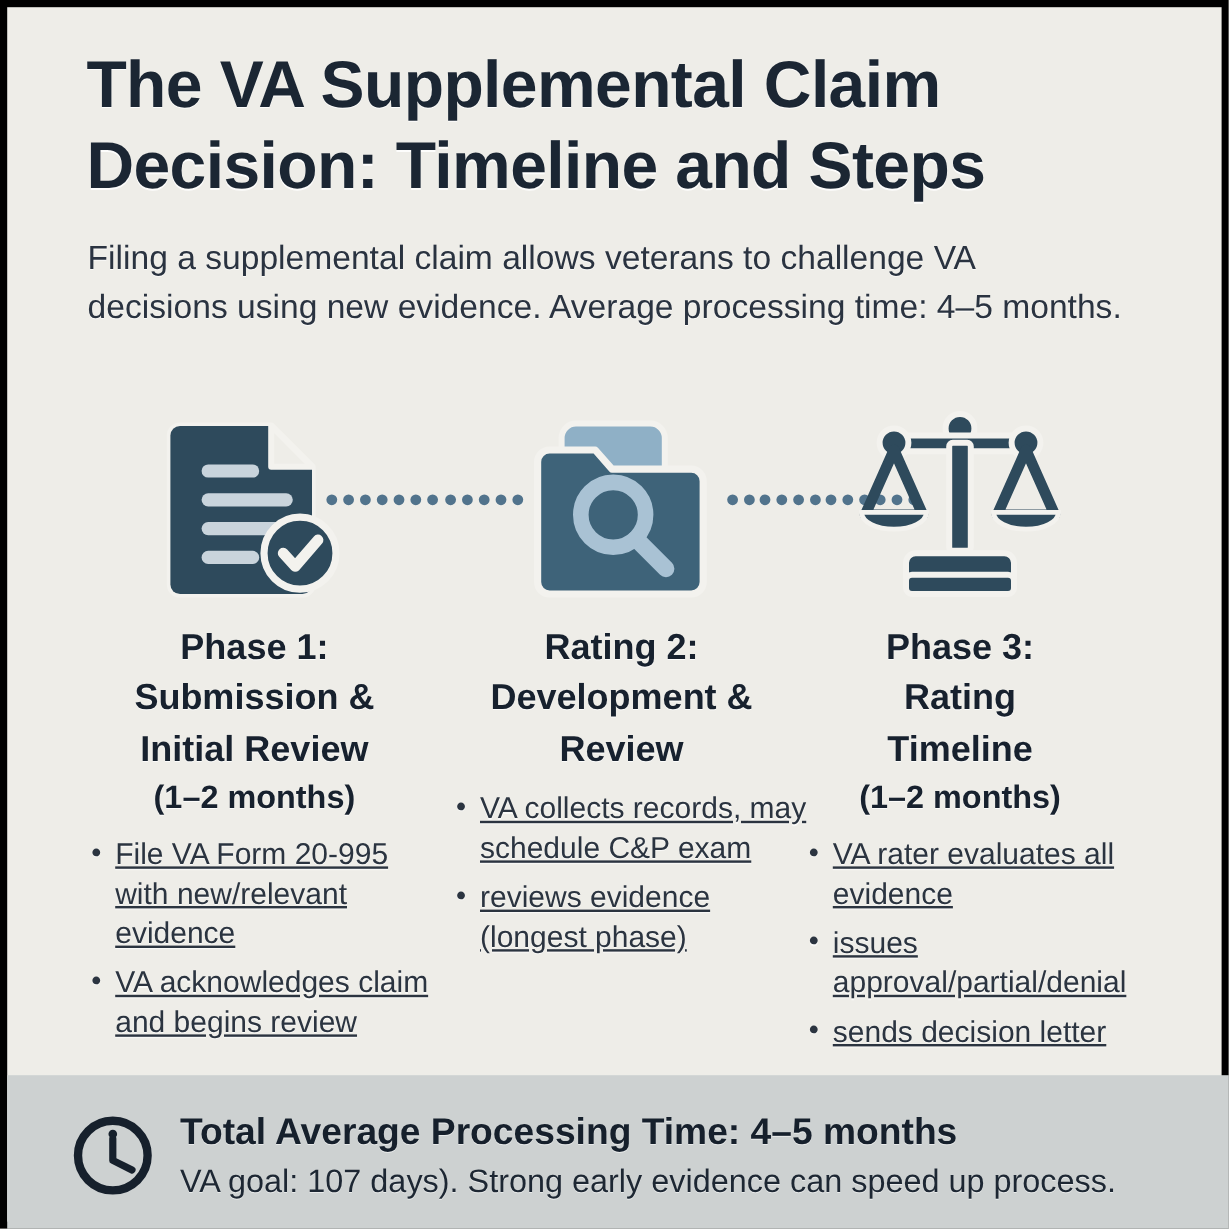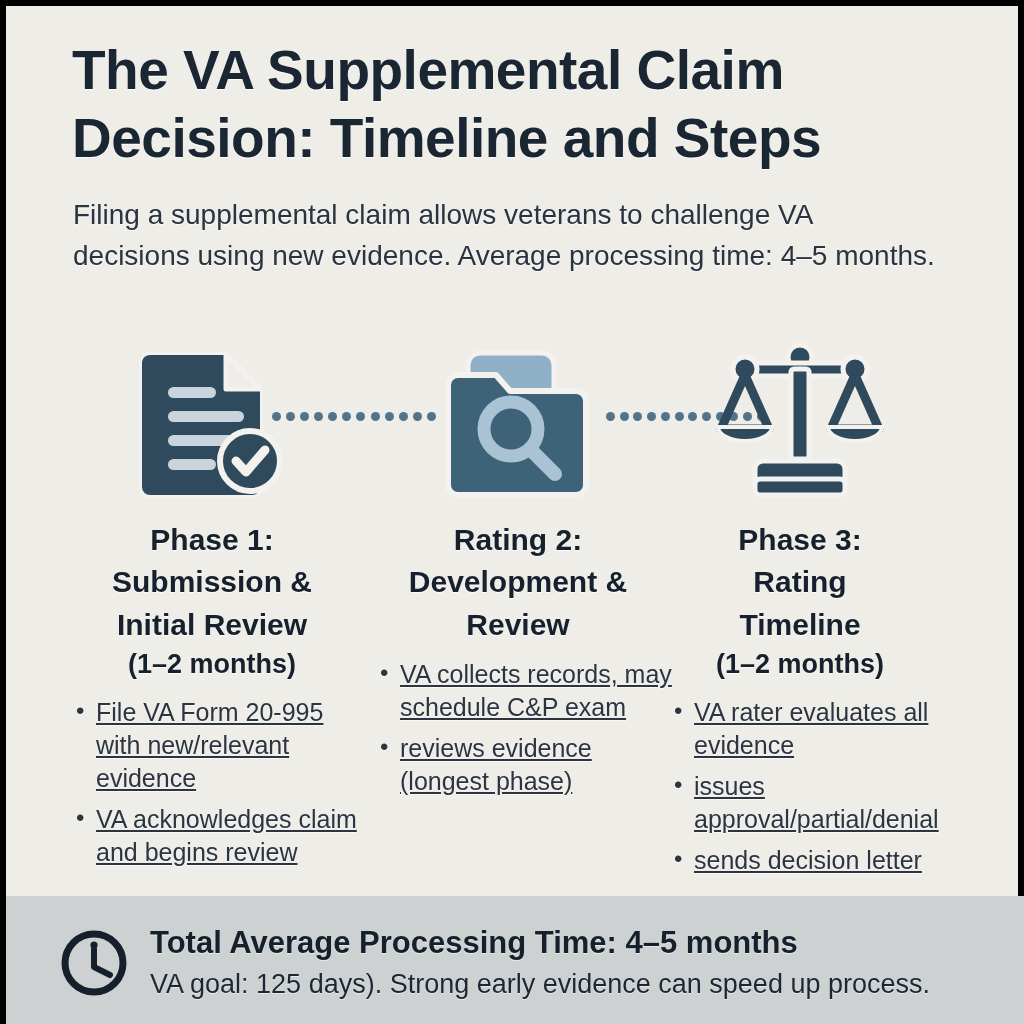--- a/index.html
+++ b/index.html
@@ -302,18 +302,18 @@
     <div id="footer">
       <span>
         <svg width="72" height="72" viewBox="0 0 72 72">
           <circle cx="36" cy="36" r="29" fill="none" stroke="#16202c" stroke-width="7"></circle>
           <circle cx="36" cy="18" r="3.6" fill="#16202c"></circle>
           <path d="M36 22 L36 40 L52 48" fill="none" stroke="#16202c" stroke-width="6" stroke-linecap="round" stroke-linejoin="round"></path>
         </svg>
       </span>
       <div id="footer-texts">
         <div id="footer-heading">Total Average Processing Time: 4–5 months</div>
-        <div id="footer-sub">VA goal: 125 days). Strong early evidence can speed up process.</div>
+        <div id="footer-sub">VA goal: 107 days). Strong early evidence can speed up process.</div>
       </div>
     </div>
 
   </div>
 </div>
 
 </body></html>

